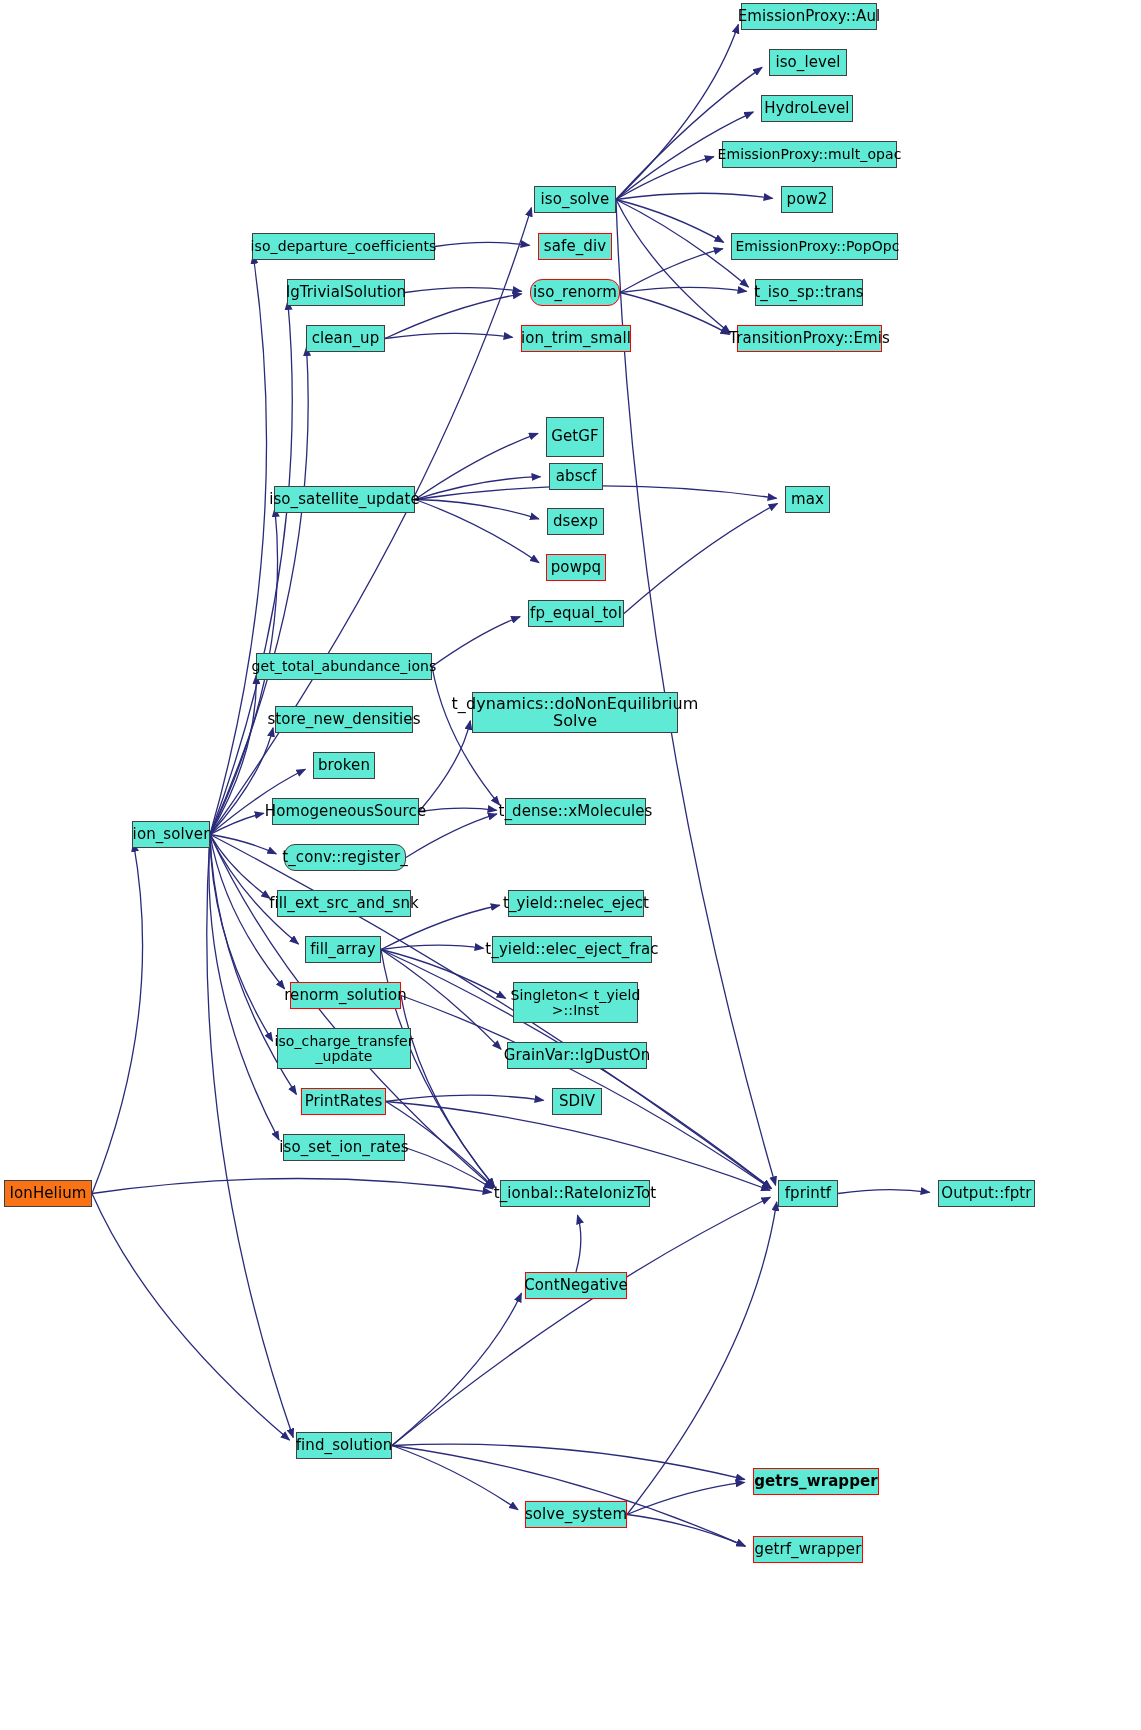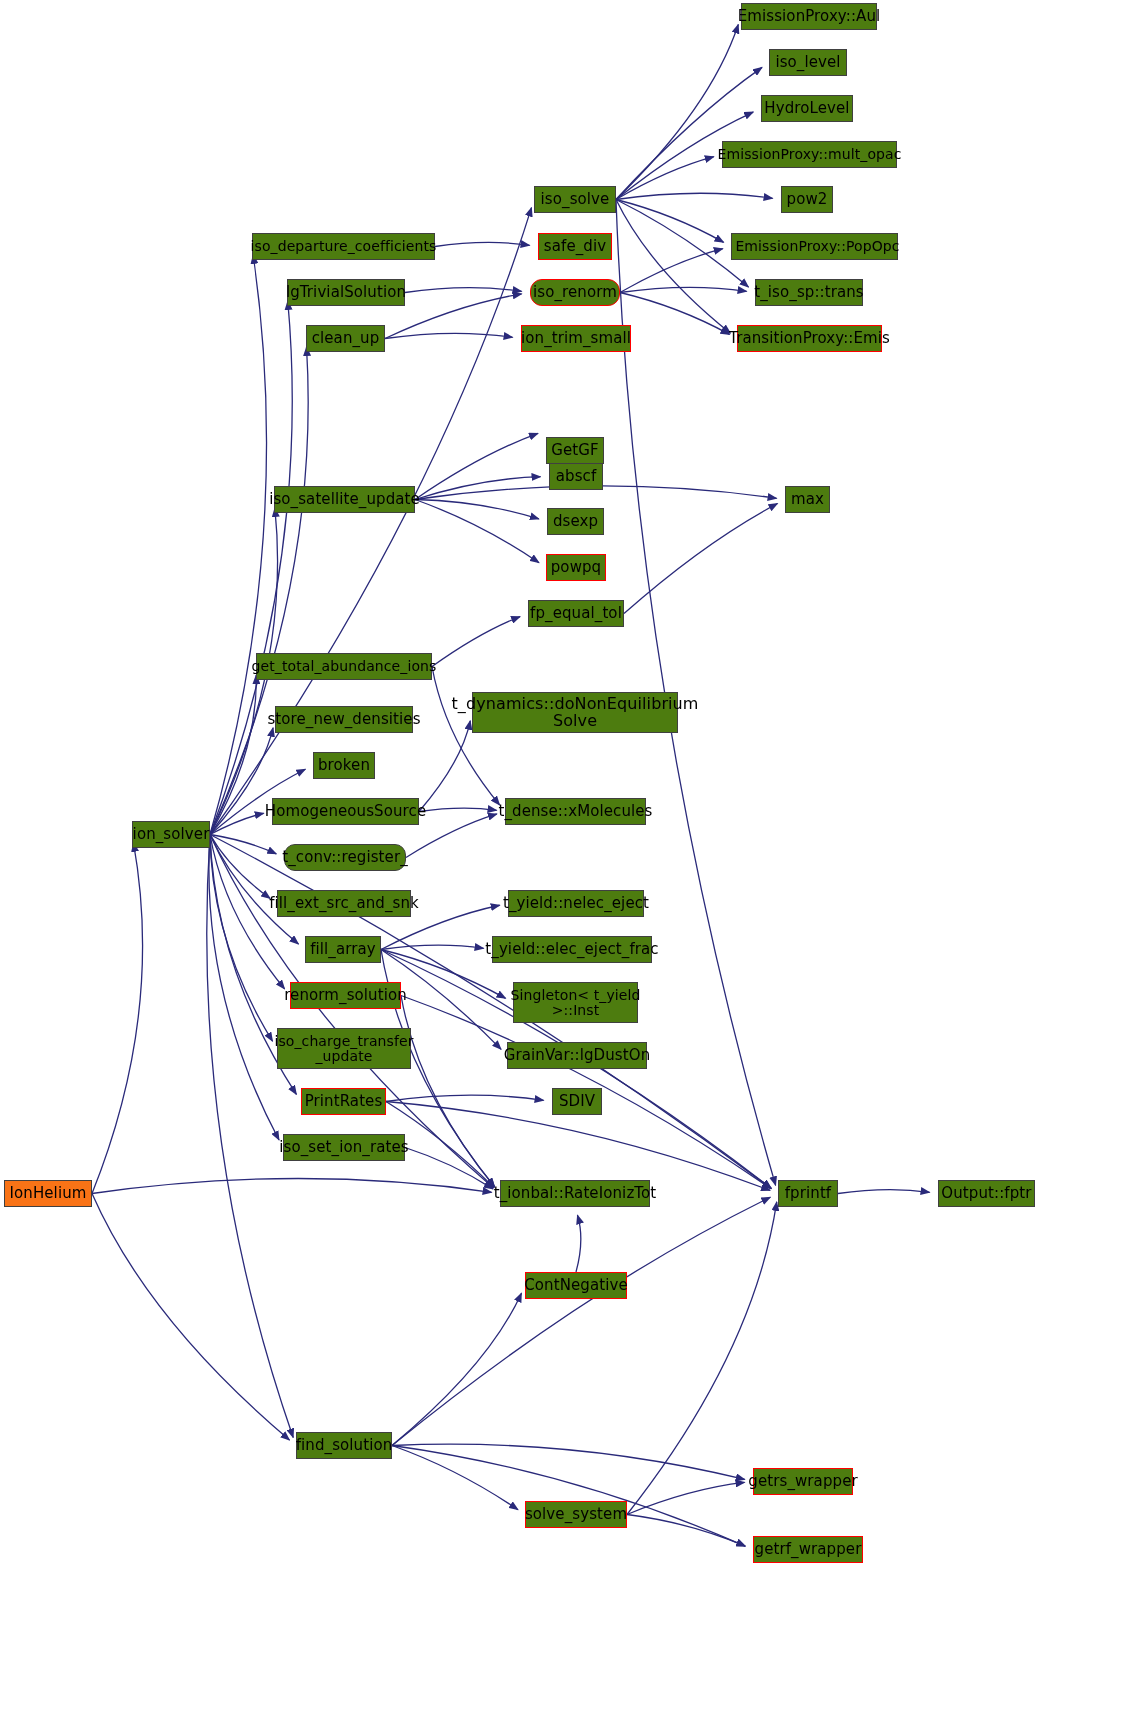--- a/index.html
+++ b/index.html
@@ -1,20 +1,20 @@
 <!DOCTYPE html>
 <html><head>
 <meta charset="utf-8">
 <style>
   html,body{margin:0;padding:0;background:#ffffff;}
   #canvas{position:relative;width:1141px;height:1730px;background:#ffffff;
           font-family:"DejaVu Sans","Liberation Sans",sans-serif;overflow:hidden;}
   svg#edges{position:absolute;left:0;top:0;width:1141px;height:1730px;}
   .node{position:absolute;box-sizing:border-box;display:flex;align-items:center;
-        justify-content:center;text-align:center;background:#4d7c0f;
+        justify-content:center;text-align:center;background:#5eead4;
         border:1px solid #404040;color:#000000;font-size:15px;line-height:1.06;
         white-space:pre;letter-spacing:0.1px;}
   .node.red{border-color:#ff0000;}
   .node.root{background:#f97316;border-color:#404040;}
   .node span{display:block;pointer-events:none;}
 </style>
 </head>
 <body>
 
 <div id="canvas">
@@ -115,21 +115,21 @@
       <div class="node red" style="left: 290px; top: 982px; width: 111px; height: 27px;"><span>renorm_solution</span></div>
       <div class="node" style="left: 277px; top: 1028px; width: 134px; height: 41px; font-size: 14px;"><span>iso_charge_transfer
 _update</span></div>
       <div class="node red" style="left: 301px; top: 1088px; width: 85px; height: 27px;"><span>PrintRates</span></div>
       <div class="node" style="left: 283px; top: 1134px; width: 122px; height: 27px;"><span>iso_set_ion_rates</span></div>
       <div class="node" style="left: 296px; top: 1432px; width: 96px; height: 27px;"><span>find_solution</span></div>
       <div class="node" style="left: 534px; top: 186px; width: 82px; height: 27px;"><span>iso_solve</span></div>
       <div class="node red" style="left: 538px; top: 233px; width: 74px; height: 27px;"><span>safe_div</span></div>
       <div class="node red" style="left: 530px; top: 279px; width: 90px; height: 27px; border-radius: 12px;"><span>iso_renorm</span></div>
       <div class="node red" style="left: 521px; top: 325px; width: 110px; height: 27px;"><span>ion_trim_small</span></div>
-      <div class="node" style="left: 546px; top: 437px; width: 58px; height: 27px; justify-content: center;"><span>GetGF</span></div>
+      <div class="node" style="left: 546px; top: 417px; width: 58px; height: 40px; justify-content: center;"><span>GetGF</span></div>
       <div class="node" style="left: 549px; top: 463px; width: 54px; height: 27px;"><span>abscf</span></div>
       <div class="node" style="left: 547px; top: 508px; width: 57px; height: 27px;"><span>dsexp</span></div>
       <div class="node red" style="left: 546px; top: 554px; width: 60px; height: 27px;"><span>powpq</span></div>
       <div class="node" style="left: 528px; top: 600px; width: 96px; height: 27px;"><span>fp_equal_tol</span></div>
       <div class="node" style="left: 472px; top: 692px; width: 206px; height: 41px; font-size: 16px;"><span>t_dynamics::doNonEquilibrium
 Solve</span></div>
       <div class="node" style="left: 505px; top: 798px; width: 141px; height: 27px;"><span>t_dense::xMolecules</span></div>
       <div class="node" style="left: 508px; top: 890px; width: 136px; height: 27px;"><span>t_yield::nelec_eject</span></div>
       <div class="node" style="left: 492px; top: 936px; width: 160px; height: 27px;"><span>t_yield::elec_eject_frac</span></div>
       <div class="node" style="left: 513px; top: 982px; width: 125px; height: 41px; font-size: 14px;"><span>Singleton&lt; t_yield
@@ -143,16 +143,16 @@
       <div class="node" style="left: 769px; top: 49px; width: 78px; height: 27px;"><span>iso_level</span></div>
       <div class="node" style="left: 761px; top: 95px; width: 92px; height: 27px;"><span>HydroLevel</span></div>
       <div class="node" style="left: 722px; top: 141px; width: 175px; height: 27px; font-size: 14px;"><span>EmissionProxy::mult_opac</span></div>
       <div class="node" style="left: 781px; top: 186px; width: 52px; height: 27px;"><span>pow2</span></div>
       <div class="node" style="left: 731px; top: 233px; width: 167px; height: 27px; font-size: 14px; padding-left: 6px;"><span>EmissionProxy::PopOpc</span></div>
       <div class="node" style="left: 755px; top: 279px; width: 108px; height: 27px;"><span>t_iso_sp::trans</span></div>
       <div class="node red" style="left: 737px; top: 325px; width: 145px; height: 27px;"><span>TransitionProxy::Emis</span></div>
       <div class="node" style="left: 785px; top: 486px; width: 45px; height: 27px;"><span>max</span></div>
       <div class="node" style="left: 778px; top: 1180px; width: 60px; height: 27px;"><span>fprintf</span></div>
       <div class="node" style="left: 938px; top: 1180px; width: 97px; height: 27px;"><span>Output::fptr</span></div>
-      <div class="node red" style="left: 753px; top: 1468px; width: 100px; height: 27px;"><span>getrs_wrapper</span></div>
+      <div class="node red" style="left: 753px; top: 1468px; width: 126px; height: 27px; font-weight: bold;"><span>getrs_wrapper</span></div>
       <div class="node red" style="left: 753px; top: 1536px; width: 110px; height: 27px;"><span>getrf_wrapper</span></div>
     </div>
 </div>
 
 </body></html>

